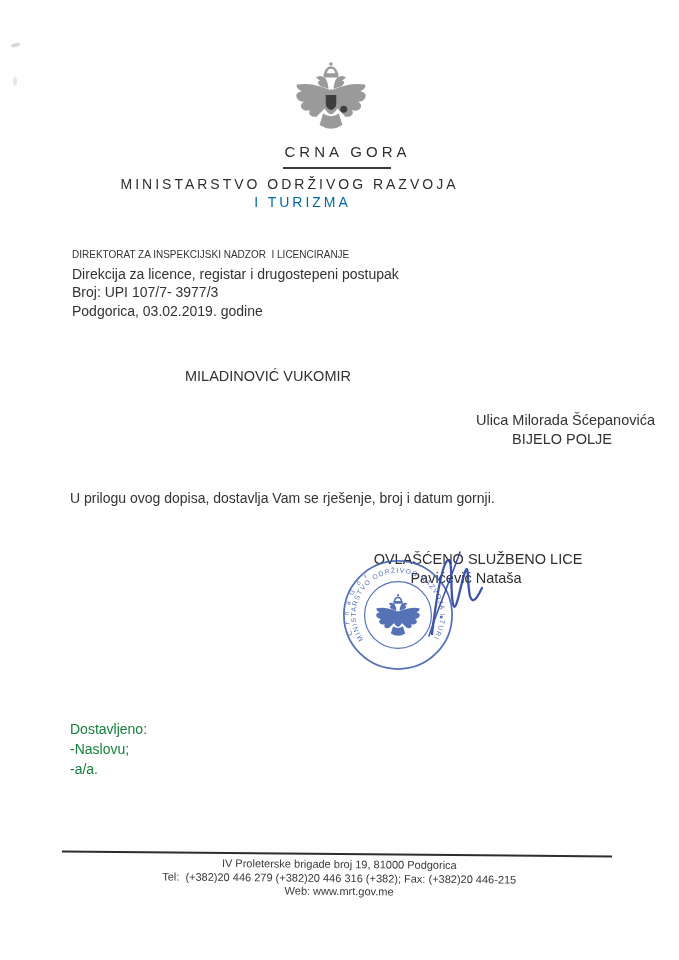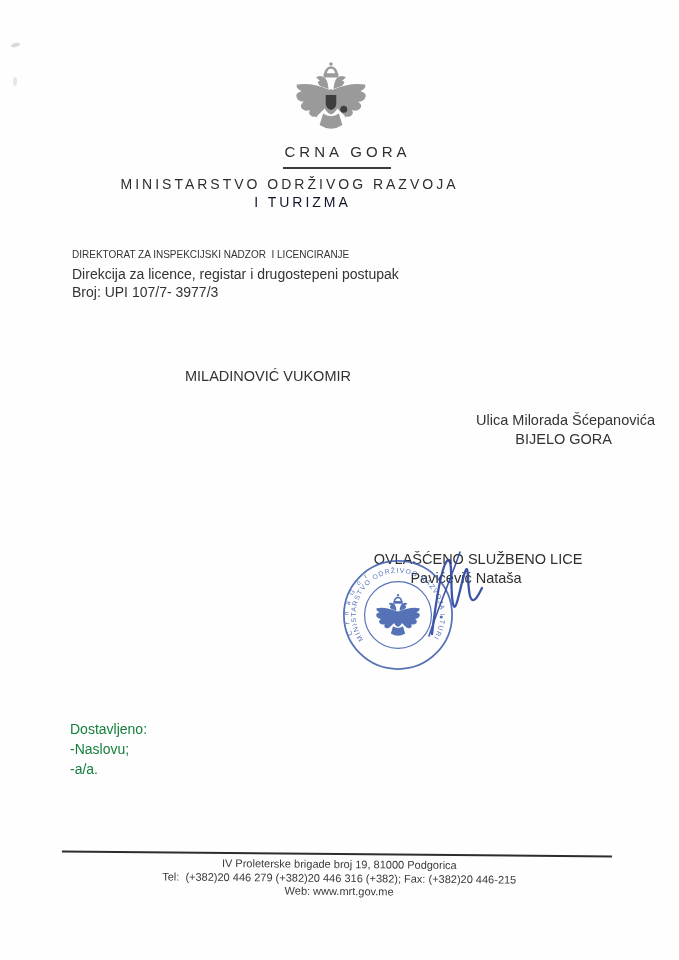--- a/index.html
+++ b/index.html
@@ -9,21 +9,21 @@
   }
   .pre{white-space:pre-wrap;}
   
   .coa-svg{position:absolute;left:287px;top:60px;}
   .country{position:absolute;left:0;top:143px;width:679px;text-align:center;
     font-size:15px;letter-spacing:4px;color:#2e2e2e;padding-left:8px;}
   .head-rule{position:absolute;left:283px;top:167px;width:108px;height:2px;background:#3c3c3c;}
   .ministry1{position:absolute;left:0;top:176px;width:579px;text-align:center;
     font-size:14px;letter-spacing:3px;color:#2e2e2e;}
   .ministry2{position:absolute;left:0;top:194px;width:605px;text-align:center;
-    font-size:14px;letter-spacing:3px;color:#0f172a;}
+    font-size:14px;letter-spacing:3px;color:#0369a1;}
   
   .sender{position:absolute;left:72px;top:246px;font-size:14px;line-height:18.5px;color:#333;}
   .sender .l1{font-size:10px;}
   
   .recipient-name{position:absolute;left:185px;top:368px;font-size:14.5px;color:#333;}
   .address{position:absolute;right:24px;top:411px;text-align:right;font-size:14.5px;line-height:18.5px;}
   .address .city{padding-right:43px;}
   
   .body-line{position:absolute;left:70px;top:490px;margin:0;font-size:14px;color:#333;}
   
@@ -72,28 +72,30 @@
 
   <div class="country">CRNA GORA</div>
   <div class="head-rule"></div>
   <div class="ministry1">MINISTARSTVO ODRŽIVOG RAZVOJA</div>
   <div class="ministry2">I TURIZMA</div>
 
   <div class="sender">
     <div class="l1 pre">DIREKTORAT ZA INSPEKCIJSKI NADZOR  I LICENCIRANJE</div>
     <div>Direkcija za licence, registar i drugostepeni postupak</div>
     <div>Broj: UPI 107/7- 3977/3</div>
+    <div>Podgorica, 03.02.2019. godine</div>
   </div>
 
   <div class="recipient-name">MILADINOVIĆ VUKOMIR</div>
   <div class="address">
     <div>Ulica Milorada Šćepanovića</div>
-    <div class="city">BIJELO GORA</div>
+    <div class="city">BIJELO POLJE</div>
   </div>
 
+  <p class="body-line">U prilogu ovog dopisa, dostavlja Vam se rješenje, broj i datum gornji.</p>
 
   <div class="sig-block">
     <div>OVLAŠĆENO SLUŽBENO LICE</div>
     <div class="sig-name">Pavićević Nataša</div>
   </div>
 
   <svg class="stamp-svg" width="118" height="118" viewBox="0 0 120 120" opacity="0.88">
     <defs>
       <path id="ringPath" d="M25 85 A43 43 0 1 1 95 85"></path>
       <path id="outerPath" d="M14 80 A49 49 0 0 1 36 17"></path>

